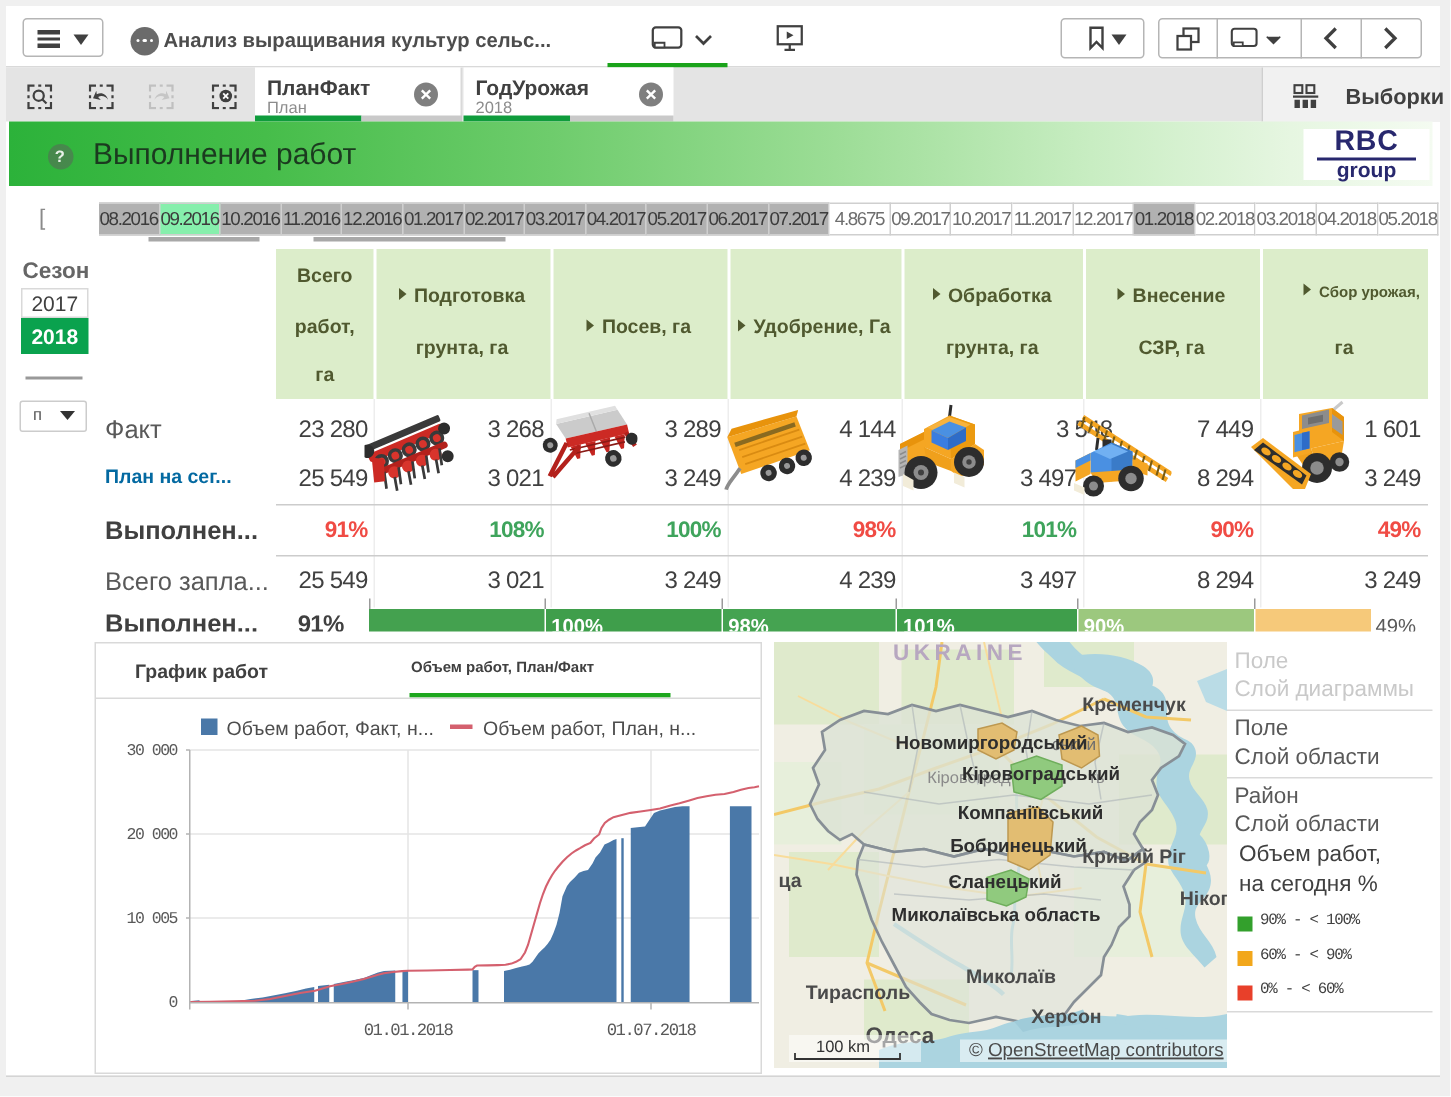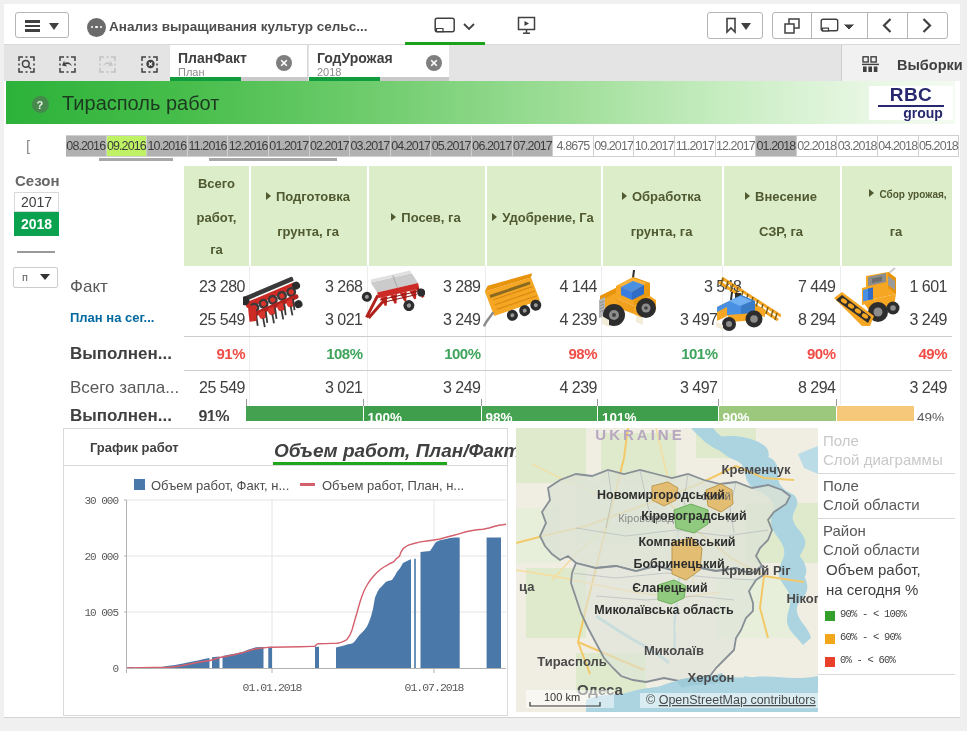--- a/index.html
+++ b/index.html
@@ -124,30 +124,30 @@
     <line x1="0" y1="8.4" x2="17" y2="8.4" stroke="#404040" stroke-width="1.4"></line>
     <rect x="1" y="10.5" width="3.6" height="5.5" fill="#404040"></rect>
     <rect x="6.4" y="10.5" width="3.6" height="5.5" fill="#404040"></rect>
     <rect x="11.8" y="10.5" width="3.6" height="5.5" fill="#404040"></rect>
   </svg>
   <div class="abs" style="left:897px;top:57px;font-size:14.5px;font-weight:bold;color:#404040;">Выборки</div>
 
   <div class="abs" style="left:6px;top:81px;width:949px;height:43px;background:linear-gradient(to right,#2cb23a 0%,#46bd4a 18%,#6ecc6c 38%,#9cdd96 58%,#c8edc2 76%,#e6f6e1 90%,#f4fbf1 100%);"></div>
   <div class="abs" style="left:31.5px;top:96px;width:17px;height:17px;border-radius:50%;background:rgba(90,100,90,0.55);"></div>
   <div class="abs" style="left:36.5px;top:98.5px;font-size:11px;font-weight:bold;color:#e8f0e8;">?</div>
-  <div class="abs" style="left:62px;top:92px;font-size:20px;font-weight:normal;color:#1b3a1f;">Тирасполь работ</div>
+  <div class="abs" style="left:62px;top:92px;font-size:20px;font-weight:normal;color:#1b3a1f;">Выполнение работ</div>
 
   <div class="abs" style="left:869px;top:86px;width:84px;height:34px;background:#fff;"></div>
   <div class="abs" style="left:869px;top:85px;width:84px;text-align:center;font-size:19px;line-height:19px;font-weight:bold;color:#28286e;letter-spacing:0.5px;">RBC</div>
   <div class="abs" style="left:878px;top:104.5px;width:66px;height:2px;background:#28286e;"></div>
-  <div class="abs" style="left:869px;top:106px;width:84px;text-align:center;font-size:14px;line-height:14px;font-weight:bold;color:#28286e;padding-left:12px;">group</div>
+  <div class="abs" style="left:869px;top:106px;width:84px;text-align:center;font-size:14px;line-height:14px;font-weight:bold;color:#28286e;">group</div>
 
   <div class="abs" style="left:26px;top:137px;font-size:15px;color:#8a8a8a;">[</div>
   <div class="abs" style="left:66.0px;top:134.5px;width:40.60px;height:22.5px;background:#b1b1b1;border:1px solid #cfcfcf;border-left:none;box-sizing:border-box;color:#3c3c3c;font-size:12.5px;line-height:21px;text-align:center;letter-spacing:-0.9px;">08.2016</div>
-  <div class="abs" style="left:106.6px;top:134.5px;width:40.60px;height:22.5px;background:#bef264;border:1px solid #cfcfcf;border-left:none;box-sizing:border-box;color:#3c3c3c;font-size:12.5px;line-height:21px;text-align:center;letter-spacing:-0.9px;">09.2016</div>
+  <div class="abs" style="left:106.6px;top:134.5px;width:40.60px;height:22.5px;background:#86efac;border:1px solid #cfcfcf;border-left:none;box-sizing:border-box;color:#3c3c3c;font-size:12.5px;line-height:21px;text-align:center;letter-spacing:-0.9px;">09.2016</div>
   <div class="abs" style="left:147.2px;top:134.5px;width:40.60px;height:22.5px;background:#b1b1b1;border:1px solid #cfcfcf;border-left:none;box-sizing:border-box;color:#3c3c3c;font-size:12.5px;line-height:21px;text-align:center;letter-spacing:-0.9px;">10.2016</div>
   <div class="abs" style="left:187.8px;top:134.5px;width:40.60px;height:22.5px;background:#b1b1b1;border:1px solid #cfcfcf;border-left:none;box-sizing:border-box;color:#3c3c3c;font-size:12.5px;line-height:21px;text-align:center;letter-spacing:-0.9px;">11.2016</div>
   <div class="abs" style="left:228.4px;top:134.5px;width:40.60px;height:22.5px;background:#b1b1b1;border:1px solid #cfcfcf;border-left:none;box-sizing:border-box;color:#3c3c3c;font-size:12.5px;line-height:21px;text-align:center;letter-spacing:-0.9px;">12.2016</div>
   <div class="abs" style="left:269.0px;top:134.5px;width:40.60px;height:22.5px;background:#b1b1b1;border:1px solid #cfcfcf;border-left:none;box-sizing:border-box;color:#3c3c3c;font-size:12.5px;line-height:21px;text-align:center;letter-spacing:-0.9px;">01.2017</div>
   <div class="abs" style="left:309.6px;top:134.5px;width:40.60px;height:22.5px;background:#b1b1b1;border:1px solid #cfcfcf;border-left:none;box-sizing:border-box;color:#3c3c3c;font-size:12.5px;line-height:21px;text-align:center;letter-spacing:-0.9px;">02.2017</div>
   <div class="abs" style="left:350.2px;top:134.5px;width:40.60px;height:22.5px;background:#b1b1b1;border:1px solid #cfcfcf;border-left:none;box-sizing:border-box;color:#3c3c3c;font-size:12.5px;line-height:21px;text-align:center;letter-spacing:-0.9px;">03.2017</div>
   <div class="abs" style="left:390.8px;top:134.5px;width:40.60px;height:22.5px;background:#b1b1b1;border:1px solid #cfcfcf;border-left:none;box-sizing:border-box;color:#3c3c3c;font-size:12.5px;line-height:21px;text-align:center;letter-spacing:-0.9px;">04.2017</div>
   <div class="abs" style="left:431.4px;top:134.5px;width:40.60px;height:22.5px;background:#b1b1b1;border:1px solid #cfcfcf;border-left:none;box-sizing:border-box;color:#3c3c3c;font-size:12.5px;line-height:21px;text-align:center;letter-spacing:-0.9px;">05.2017</div>
   <div class="abs" style="left:472.0px;top:134.5px;width:40.60px;height:22.5px;background:#b1b1b1;border:1px solid #cfcfcf;border-left:none;box-sizing:border-box;color:#3c3c3c;font-size:12.5px;line-height:21px;text-align:center;letter-spacing:-0.9px;">06.2017</div>
   <div class="abs" style="left:512.6px;top:134.5px;width:40.60px;height:22.5px;background:#b1b1b1;border:1px solid #cfcfcf;border-left:none;box-sizing:border-box;color:#3c3c3c;font-size:12.5px;line-height:21px;text-align:center;letter-spacing:-0.9px;">07.2017</div>
@@ -424,21 +424,21 @@
   <div style="position:absolute;left:594px;top:12px;width:119.5px;height:21px;background:#3f9e4b;"></div>
   <div style="position:absolute;left:598px;top:16px;font-size:13.5px;font-weight:bold;color:#fff;">101%</div>
   <div style="position:absolute;left:714.5px;top:12px;width:117.0px;height:21px;background:#9cc87e;"></div>
   <div style="position:absolute;left:718.5px;top:16px;font-size:13.5px;font-weight:bold;color:#fff;">90%</div>
   <div style="position:absolute;left:832.5px;top:12px;width:77.5px;height:21px;background:#f6c97a;"></div>
   <div style="position:absolute;left:913px;top:16px;font-size:13.5px;color:#595959;">49%</div>
   </div>
 
   <div class="abs" style="left:63px;top:428px;width:445px;height:288px;border:1px solid #d9d9d9;box-sizing:border-box;background:#fff;"></div>
   <div class="abs" style="left:90px;top:440px;font-size:13px;font-weight:bold;color:#404040;">График работ</div>
-  <div class="abs" style="left:274px;top:440px;font-size:19px;font-weight:bold;color:#404040;font-style:italic;">Объем работ, План/Факт</div>
+  <div class="abs" style="left:274px;top:440px;font-size:10px;font-weight:bold;color:#404040;">Объем работ, План/Факт</div>
   <div class="abs" style="left:273px;top:461.5px;width:174px;height:3.5px;background:#1ea71e;"></div>
   <div class="abs" style="left:64px;top:465px;width:443px;height:1px;background:#d9d9d9;"></div>
   <div class="abs" style="left:134px;top:479px;width:11px;height:11px;background:#4a78a8;"></div>
   <div class="abs" style="left:151px;top:478px;font-size:13px;color:#4d4d4d;">Объем работ, Факт, н...</div>
   <div class="abs" style="left:300px;top:483px;width:15px;height:3px;background:#d4606e;"></div>
   <div class="abs" style="left:322px;top:478px;font-size:13px;color:#4d4d4d;">Объем работ, План, н...</div>
   <div class="abs" style="left:60px;top:494.5px;width:58px;text-align:right;font-size:11px;font-family:'Liberation Mono',monospace;color:#595959;letter-spacing:-1px;">30 000</div>
   <div class="abs" style="left:60px;top:550.5px;width:58px;text-align:right;font-size:11px;font-family:'Liberation Mono',monospace;color:#595959;letter-spacing:-1px;">20 000</div>
   <div class="abs" style="left:60px;top:606.5px;width:58px;text-align:right;font-size:11px;font-family:'Liberation Mono',monospace;color:#595959;letter-spacing:-1px;">10 005</div>
   <div class="abs" style="left:60px;top:662.5px;width:58px;text-align:right;font-size:11px;font-family:'Liberation Mono',monospace;color:#595959;letter-spacing:-1px;">0</div>

